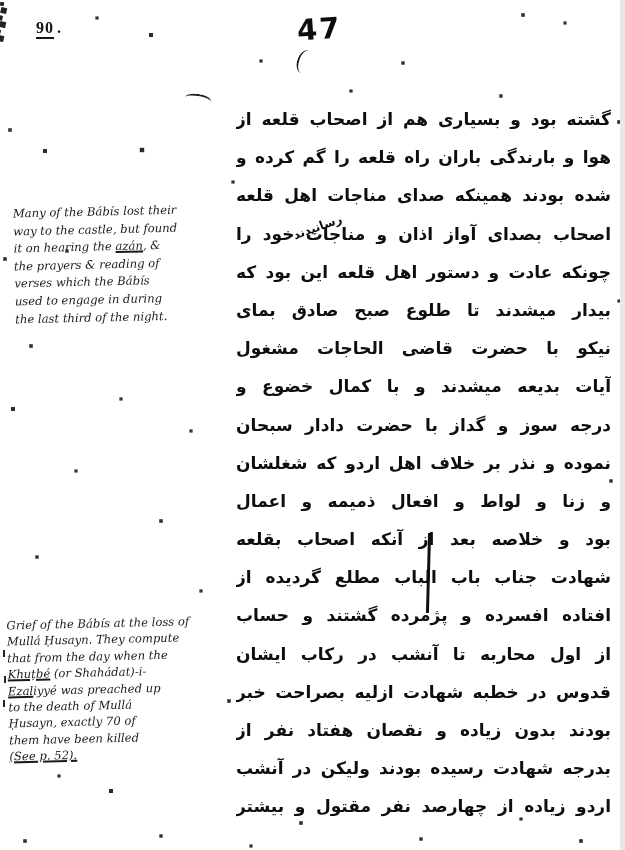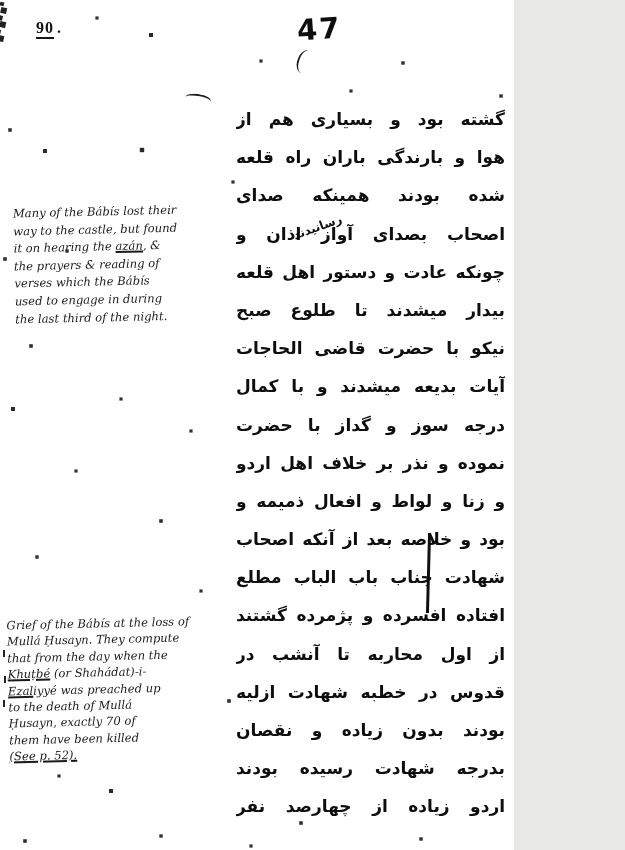--- a/index.html
+++ b/index.html
@@ -1,18 +1,18 @@
 <!DOCTYPE html>
 <html><head>
 <meta charset="utf-8">
 <style>
   html,body{margin:0;padding:0;background:#e8e8e4;}
   .scan{
     position:relative;
-    width:514px;height:850px;
+    width:620px;height:850px;
     background:#ffffff;
     overflow:hidden;
     font-family:"Liberation Serif",serif;
     color:#111;
   }
   
   .folio{
     position:absolute;left:36px;top:19px;
     font-family:"Liberation Serif",serif;
     font-weight:bold;font-size:16px;letter-spacing:1px;color:#141414;

